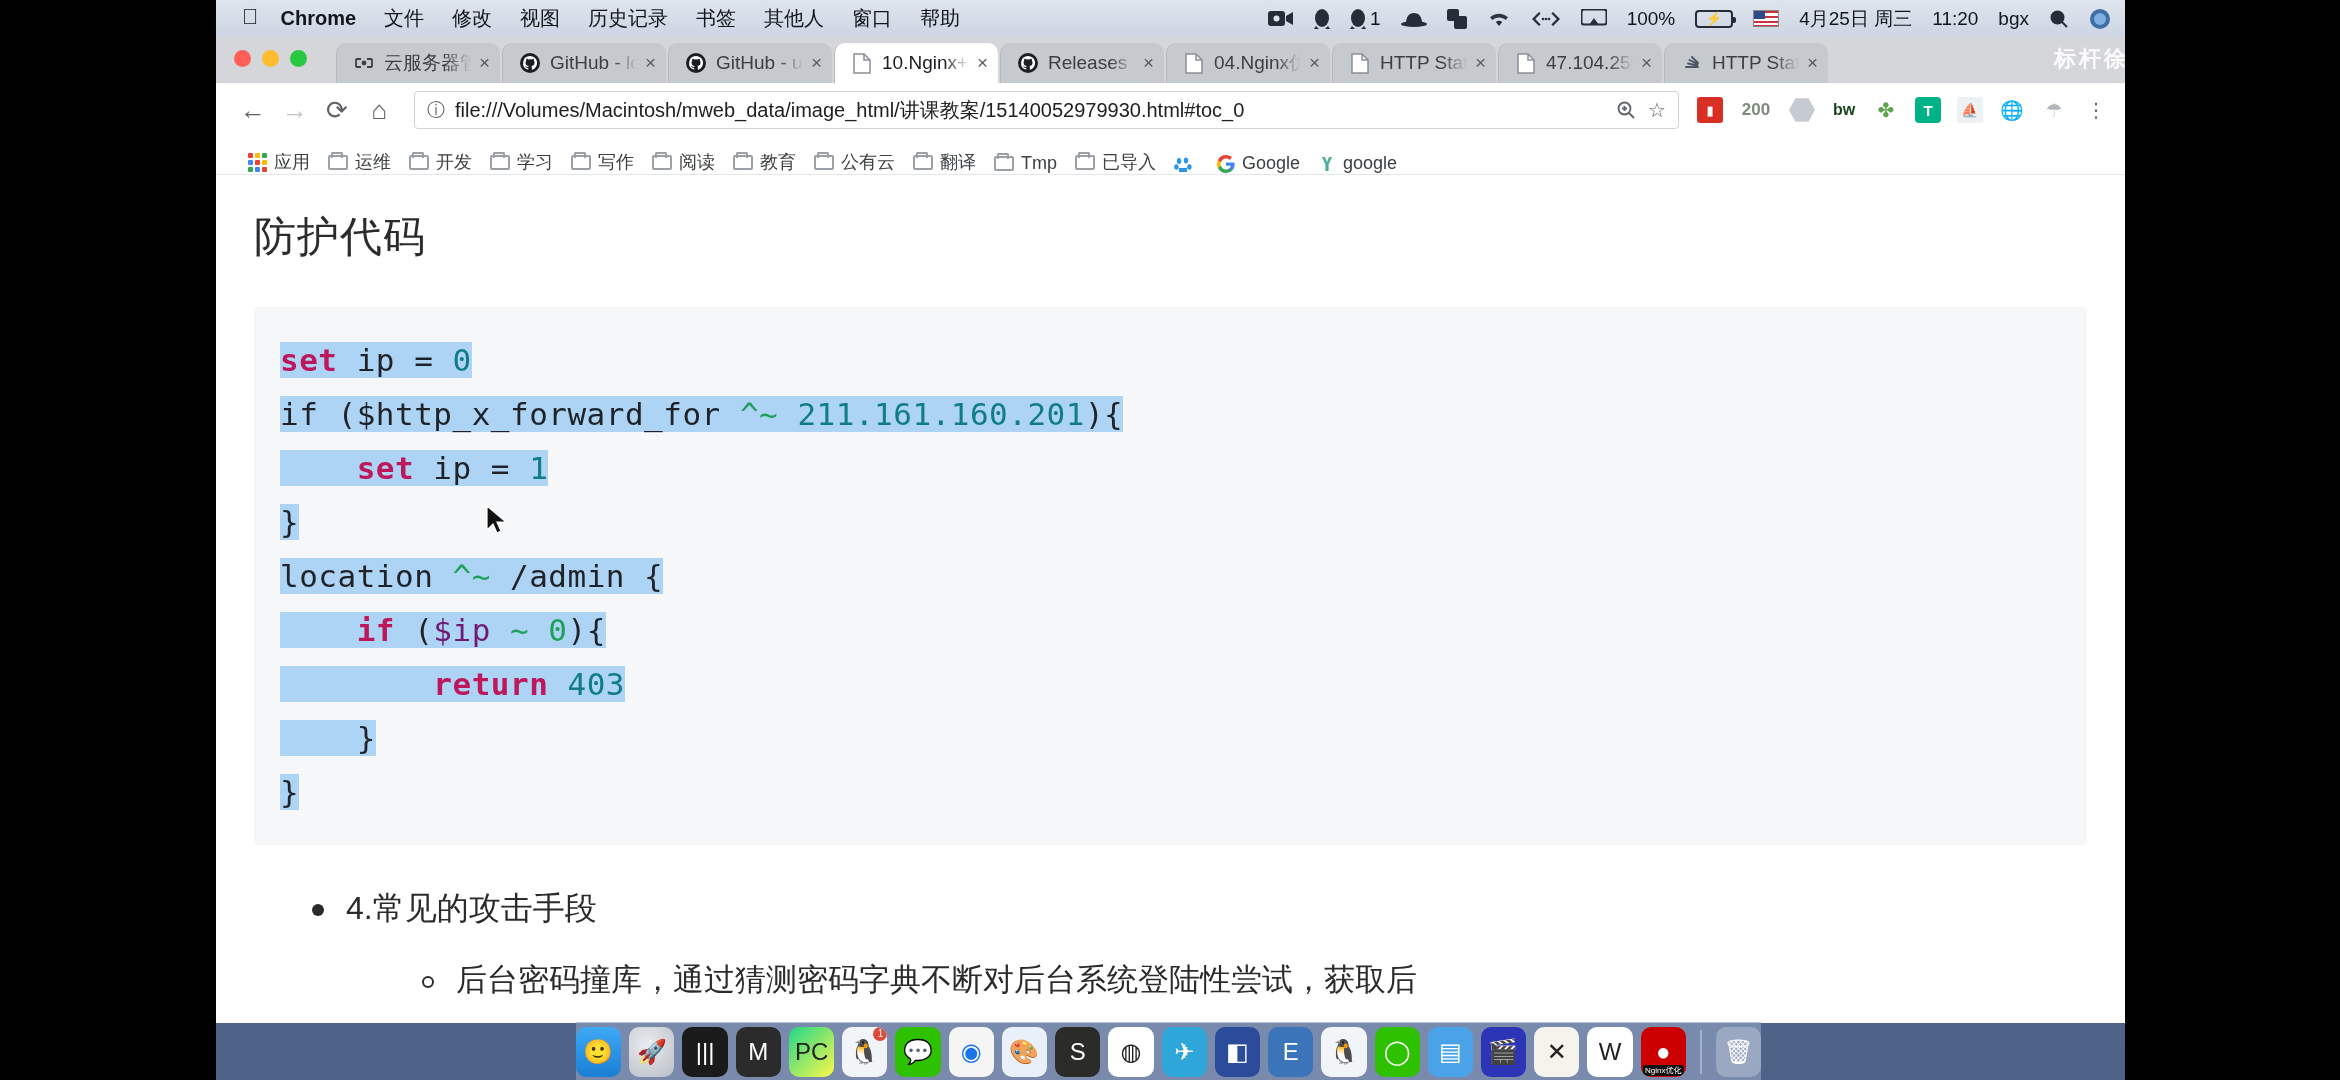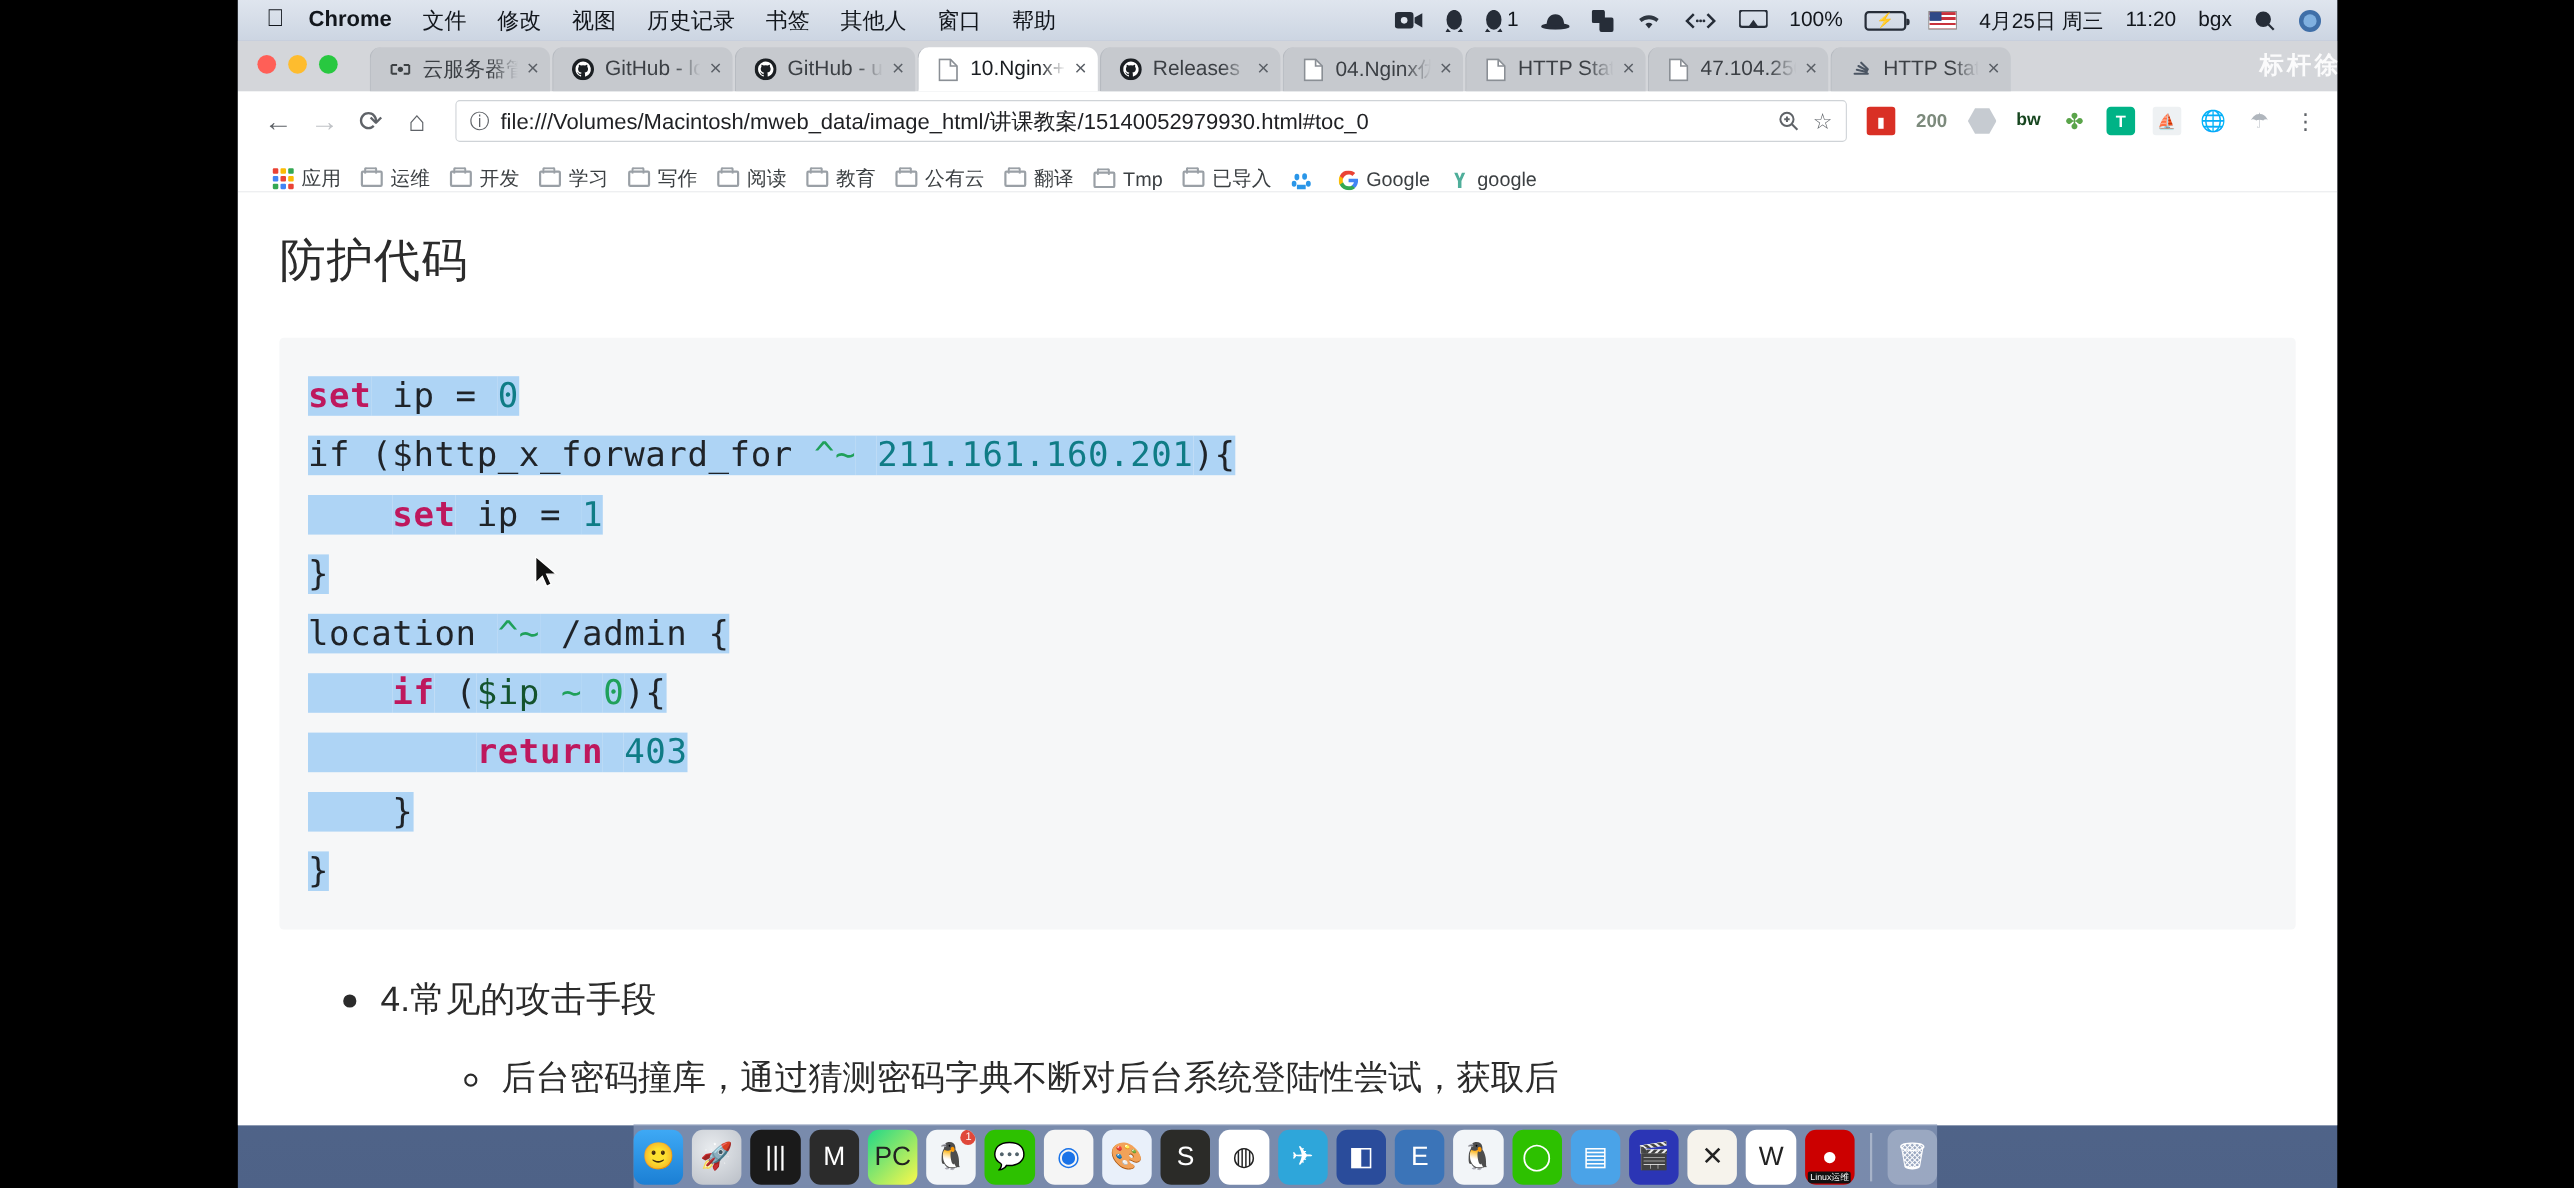--- a/index.html
+++ b/index.html
@@ -98,21 +98,21 @@
   }
   pre.code {
     font-family: "DejaVu Sans Mono", "Liberation Mono", monospace;
     font-size: 31px; line-height: 54px; color: #1f2328; margin: 0; padding: 0 26px;
     white-space: pre; letter-spacing: 0.5px;
   }
   pre.code .hl { background: #aed4f5; }
   .kw   { color: #be185d; font-weight: bold; }
   .num  { color: #0f7c86; }
   .op   { color: #1fa05a; }
-  .var  { color: #14532d; }
+  .var  { color: #701a75; }
   .plain{ color: #1f2328; }
 
   .bullets { margin: 42px 0 0 96px; }
   .b1 { font-size: 32px; color: #2b2b2b; display: flex; align-items: flex-start; }
   .b1 .dot { width: 12px; height: 12px; border-radius: 50%; background: #2b2b2b; margin: 17px 22px 0 0; }
   .b2 { font-size: 31px; color: #2b2b2b; display: flex; align-items: flex-start; margin: 28px 0 0 110px; }
   .b2 .ring { width: 12px; height: 12px; border-radius: 50%; border: 2px solid #2b2b2b; margin: 17px 22px 0 0; }
 
   
   .cursor { position: absolute; left: 270px; top: 330px; width: 0; height: 0; z-index: 25;}
@@ -534,20 +534,20 @@
       <div class="dockitem" style="background: rgb(255, 255, 255); color: rgb(34, 34, 34);">◍</div>
       <div class="dockitem" style="background: rgb(46, 166, 218);">✈</div>
       <div class="dockitem" style="background: rgb(42, 76, 155);">◧</div>
       <div class="dockitem" style="background: rgb(59, 116, 184);">E</div>
       <div class="dockitem" style="background: rgb(242, 245, 248);">🐧</div>
       <div class="dockitem" style="background: rgb(45, 193, 0);">◯</div>
       <div class="dockitem" style="background: rgb(74, 163, 232);">▤</div>
       <div class="dockitem" style="background: rgb(43, 53, 181);">🎬</div>
       <div class="dockitem" style="background: rgb(246, 243, 236); color: rgb(34, 34, 34);">✕</div>
       <div class="dockitem" style="background: rgb(255, 255, 255); color: rgb(34, 34, 34);">W</div>
-      <div class="dockitem" style="background: rgb(204, 0, 0);">●<span style="position: absolute; bottom: 1px; left: 50%; transform: translateX(-50%); font-size: 8px; background: rgb(17, 17, 17); color: rgb(255, 255, 255); padding: 0px 2px; border-radius: 2px; white-space: nowrap;">Linux运维</span></div>
+      <div class="dockitem" style="background: rgb(204, 0, 0);">●<span style="position: absolute; bottom: 1px; left: 50%; transform: translateX(-50%); font-size: 8px; background: rgb(17, 17, 17); color: rgb(255, 255, 255); padding: 0px 2px; border-radius: 2px; white-space: nowrap;">Nginx优化</span></div>
       <span class="sep"></span>
       <div class="dockitem" style="background: rgba(255, 255, 255, 0.25);">🗑</div>
     </div>
 
   <div class="bar-left"></div>
   <div class="bar-right"></div>
 </div>
 
 </body></html>

